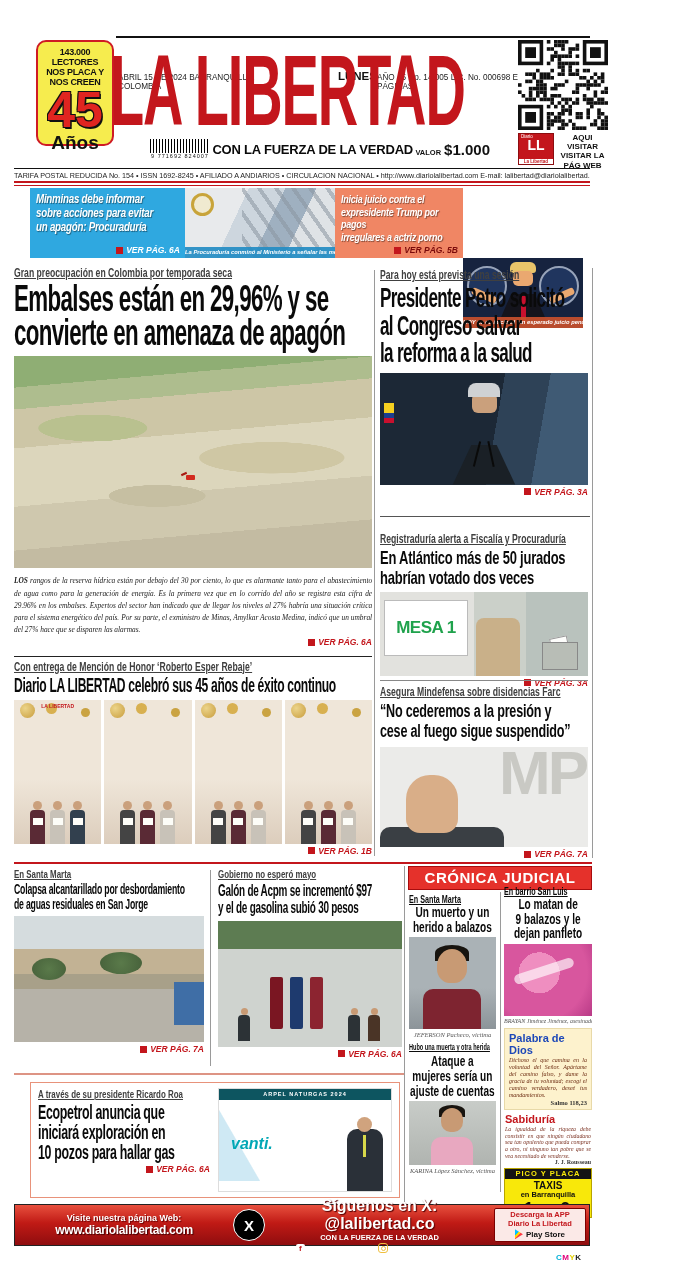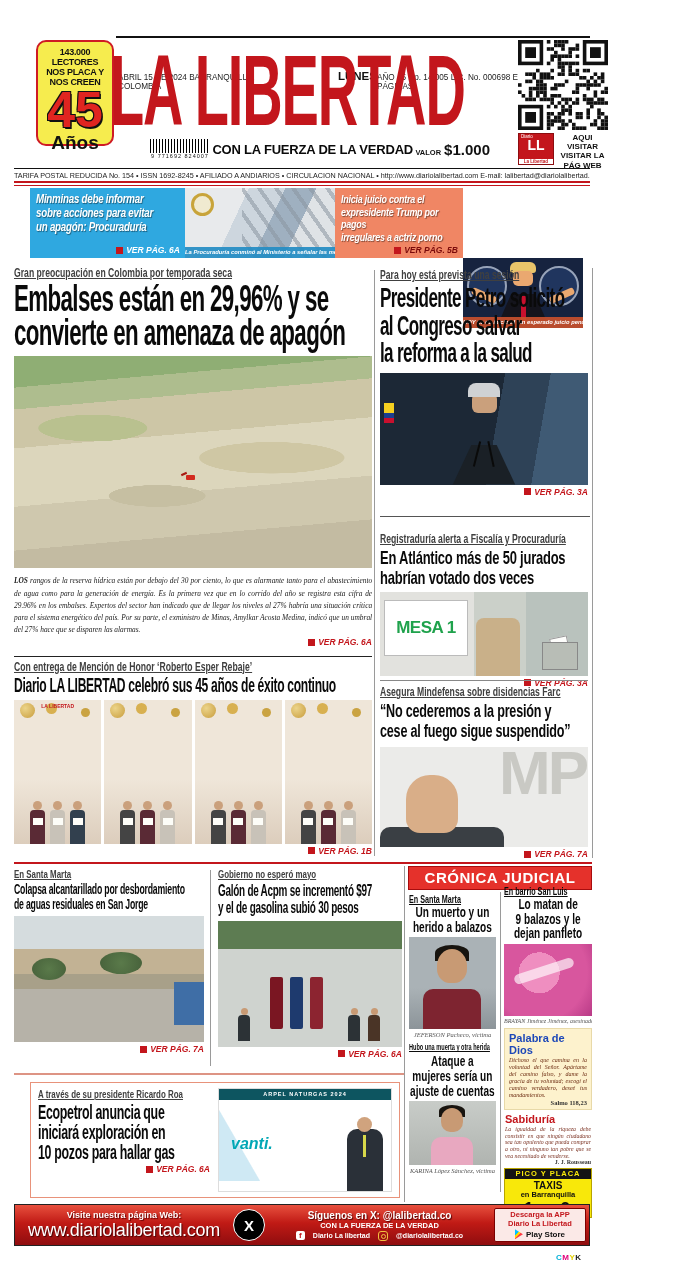--- a/index.html
+++ b/index.html
@@ -204,25 +204,25 @@
   .pico-l1{font-size:10px;font-weight:bold;text-align:center;line-height:1.1;color:#111;margin-top:1px;}
   .pico-l2{font-size:7.5px;font-weight:bold;text-align:center;line-height:1.1;color:#111;}
   .pico-num{font-size:17px;font-weight:bold;text-align:center;letter-spacing:2px;line-height:1.05;color:#111;}
 
   
   .footbar{position:absolute;left:14px;top:1204px;width:576px;height:42px;box-sizing:border-box;
            background:linear-gradient(180deg,#e8503e 0,#c01a15 45%,#8f0d0f 100%);
            border:1px solid #222;display:flex;align-items:center;}
   .fweb{width:218px;text-align:center;color:#fff;}
   .fweb .w1{font-size:9px;font-weight:bold;text-shadow:1px 1px 1px #600;}
-  .fweb .w2{font-size:18px;font-weight:normal;letter-spacing:-.3px;text-shadow:1px 1px 1px #400;}
+  .fweb .w2{font-size:12px;font-weight:bold;letter-spacing:-.3px;text-shadow:1px 1px 1px #400;}
   .xcircle{width:30px;height:30px;border-radius:50%;background:#000;border:1.5px solid #fff;color:#fff;
            font-weight:bold;font-size:15px;display:flex;align-items:center;justify-content:center;flex:0 0 auto;}
   .fmid{flex:1;text-align:center;color:#fff;padding:0 4px;}
-  .fmid .x1{font-size:10px;font-weight:bold;text-shadow:1px 1px 1px #500;}
+  .fmid .x1{font-size:16px;font-weight:bold;text-shadow:1px 1px 1px #500;}
   .fmid .x2{font-size:7.5px;font-weight:bold;}
   .socialrow{display:flex;justify-content:center;gap:8px;align-items:center;font-size:7px;font-weight:bold;margin-top:1px;}
   .fbi{width:9px;height:9px;background:#fff;color:#c3161c;font-weight:bold;font-size:8px;line-height:9px;
        text-align:center;border-radius:2px;}
   .igi{width:8px;height:8px;border:1.5px solid #f0c040;border-radius:3px;position:relative;}
   .igi::before{content:"";position:absolute;left:2px;top:2px;width:3px;height:3px;border-radius:50%;border:1px solid #f0c040;}
   .fapp{width:90px;background:#fbe9e7;border:1px solid #7a0000;border-radius:2px;margin-right:3px;
         text-align:center;padding:2px 0;flex:0 0 auto;}
   .fapp .a1{font-size:7.5px;font-weight:bold;color:#c3161c;line-height:1.15;}
   .storerow{display:flex;align-items:center;justify-content:center;gap:3px;margin-top:1px;}

